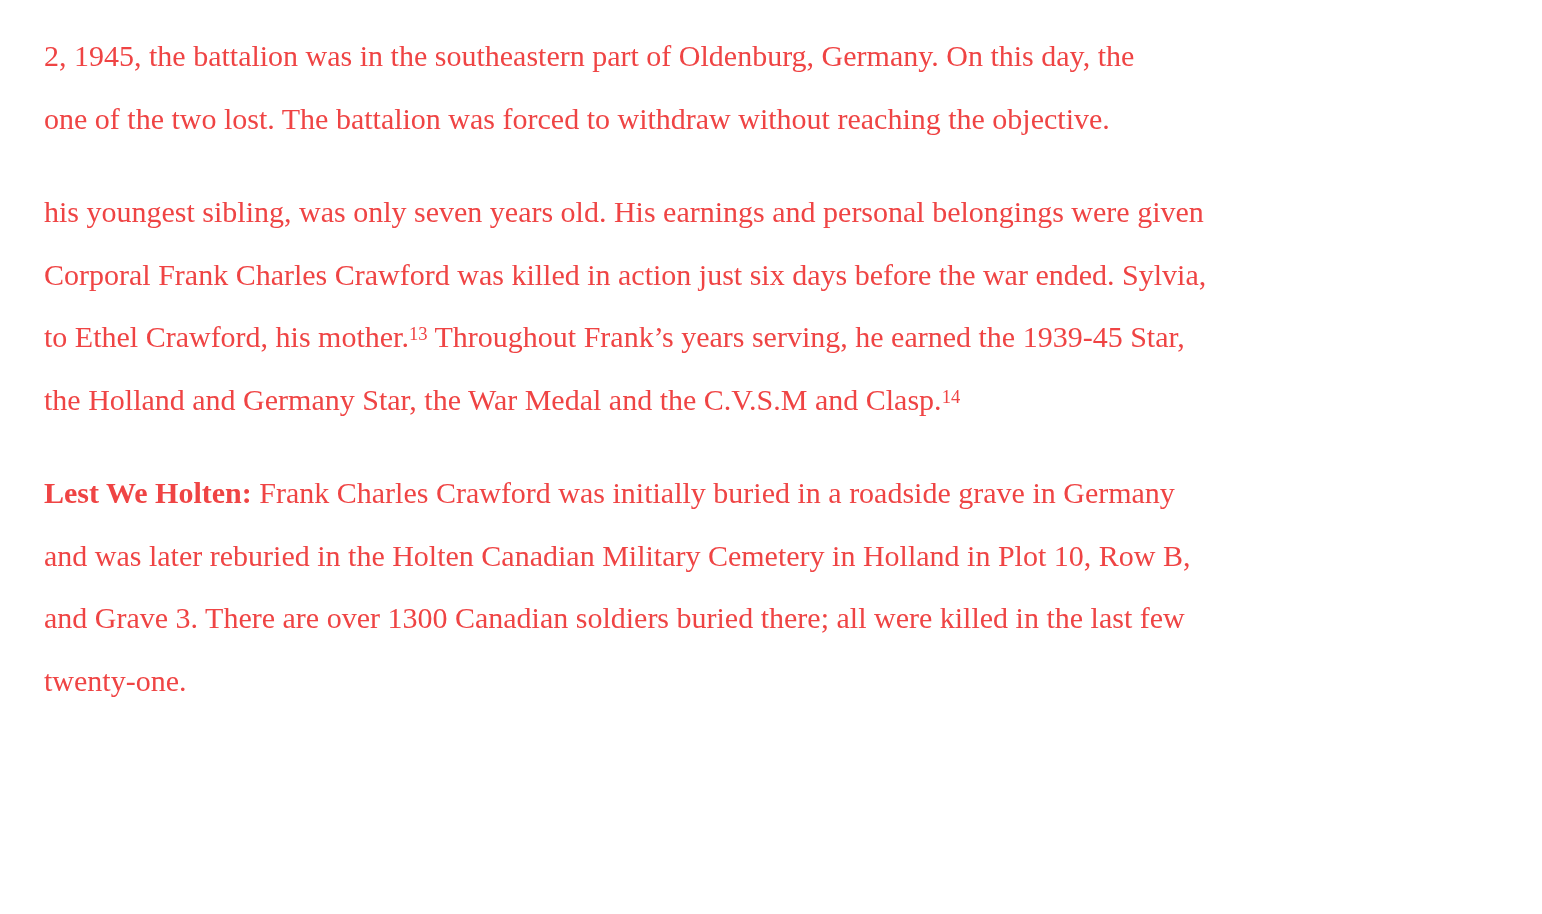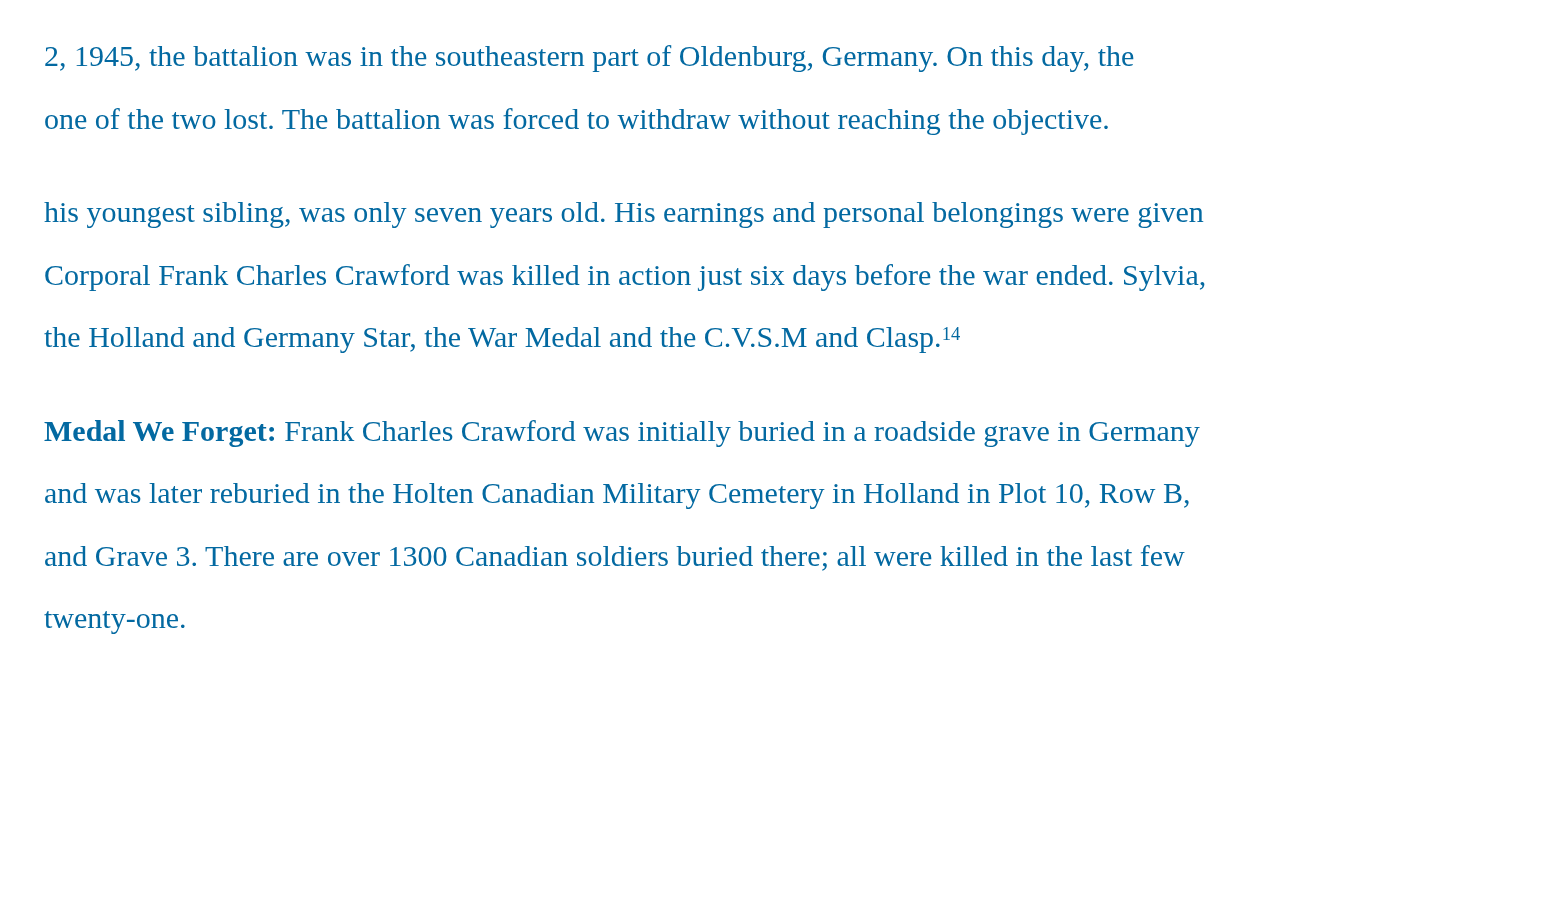--- a/index.html
+++ b/index.html
@@ -39,30 +39,31 @@
   .run-sup {
     font-size: 0.62em;
     vertical-align: 0.38em;
     line-height: 0;
   }
 </style>
 </head>
 <body>
 
 <div class="page">
-  <div class="doc-body" style="color: #0369a1;">
+  <div class="doc-body" style="color: #ef4444;">
       <div class="para">
         <div class="line"><span>2, 1945, the battalion was in the southeastern part of Oldenburg, Germany. On this day, the</span></div>
         <div class="line"><span>one of the two lost. The battalion was forced to withdraw without reaching the objective.</span></div>
       </div>
       <div class="para">
         <div class="line"><span>his youngest sibling, was only seven years old. His earnings and personal belongings were given</span></div>
         <div class="line"><span>Corporal Frank Charles Crawford was killed in action just six days before the war ended. Sylvia,</span></div>
+        <div class="line"><span>to Ethel Crawford, his mother.</span><span class="run-sup">13</span><span> Throughout Frank’s years serving, he earned the 1939-45 Star,</span></div>
         <div class="line"><span>the Holland and Germany Star, the War Medal and the C.V.S.M and Clasp.</span><span class="run-sup">14</span></div>
       </div>
       <div class="para">
-        <div class="line"><span class="run-bold">Medal We Forget:</span><span> Frank Charles Crawford was initially buried in a roadside grave in Germany</span></div>
+        <div class="line"><span class="run-bold">Lest We Holten:</span><span> Frank Charles Crawford was initially buried in a roadside grave in Germany</span></div>
         <div class="line"><span>and was later reburied in the Holten Canadian Military Cemetery in Holland in Plot 10, Row B,</span></div>
         <div class="line"><span>and Grave 3. There are over 1300 Canadian soldiers buried there; all were killed in the last few</span></div>
         <div class="line"><span>twenty-one.</span></div>
       </div>
     </div>
 </div>
 
 </body></html>

